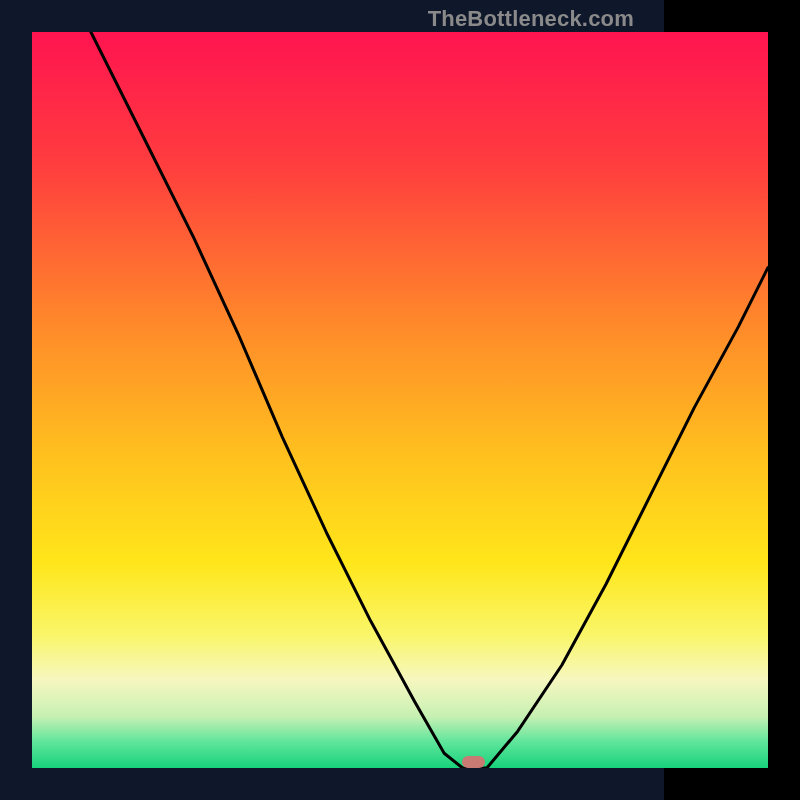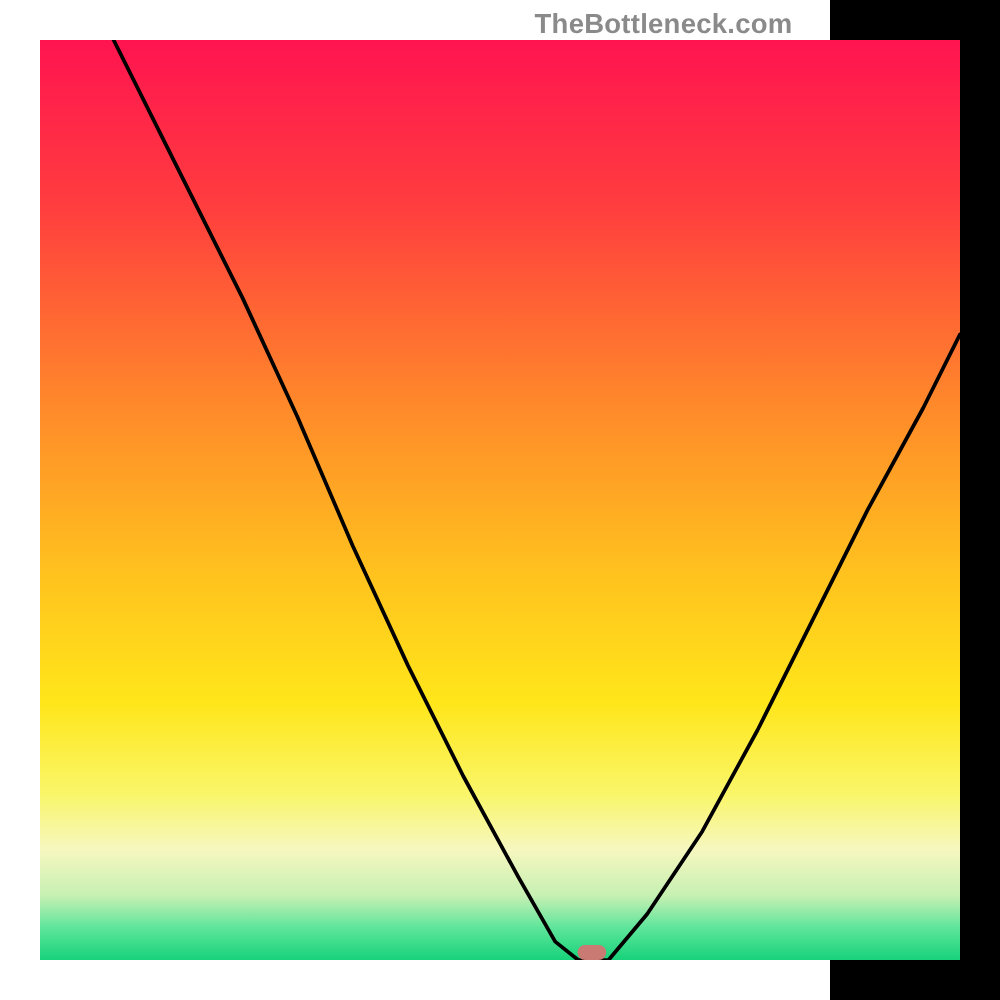--- a/index.html
+++ b/index.html
@@ -7,21 +7,21 @@
     padding: 0;
     width: 800px;
     height: 800px;
     background: #000;
     overflow: hidden;
   }
   .frame {
     position: relative;
     width: 664px;
     height: 800px;
-    background: #ffffff;
+    background: #0f172a;
   }
   .plot-area {
     position: absolute;
     left: 32px;
     top: 32px;
     width: 736px;
     height: 736px;
     overflow: hidden;
   }
   .gradient-bg {

